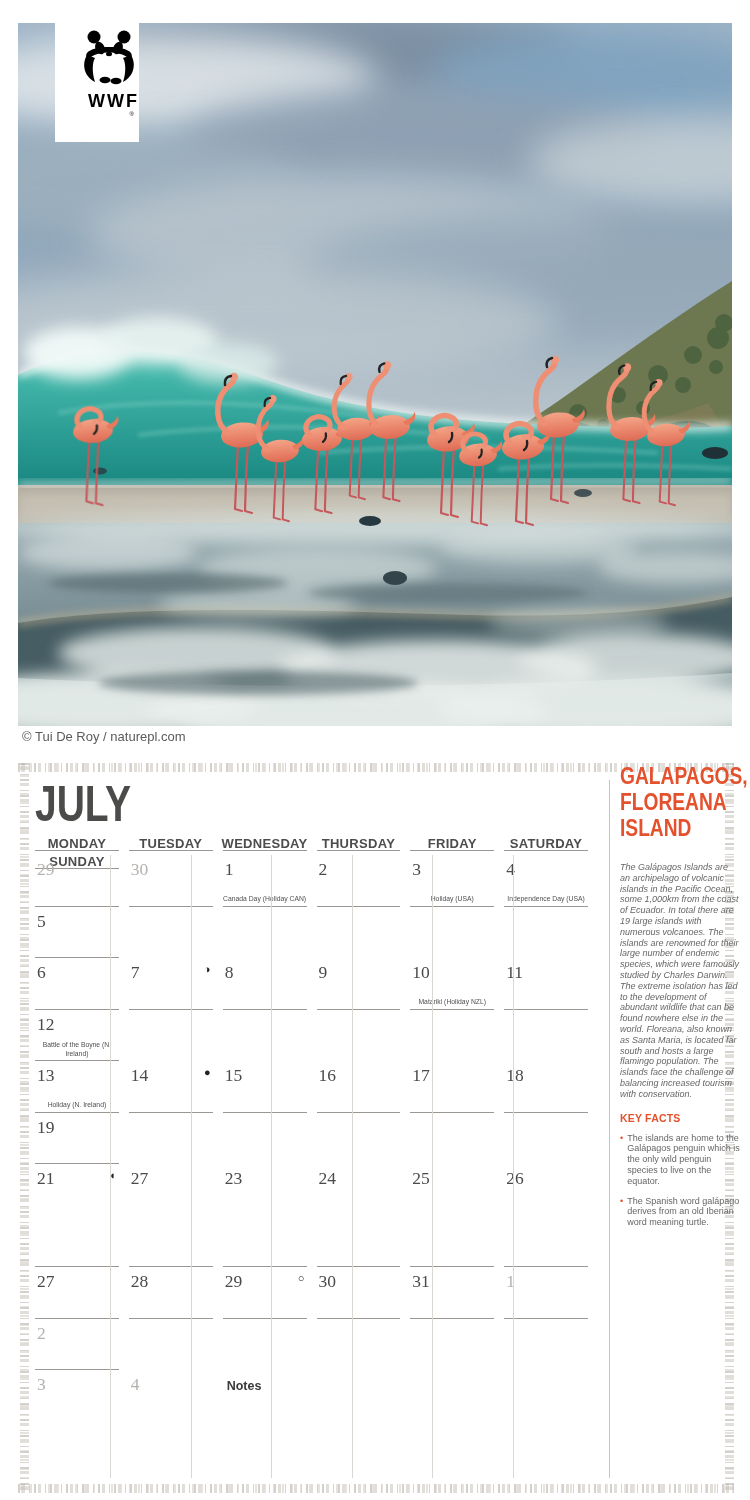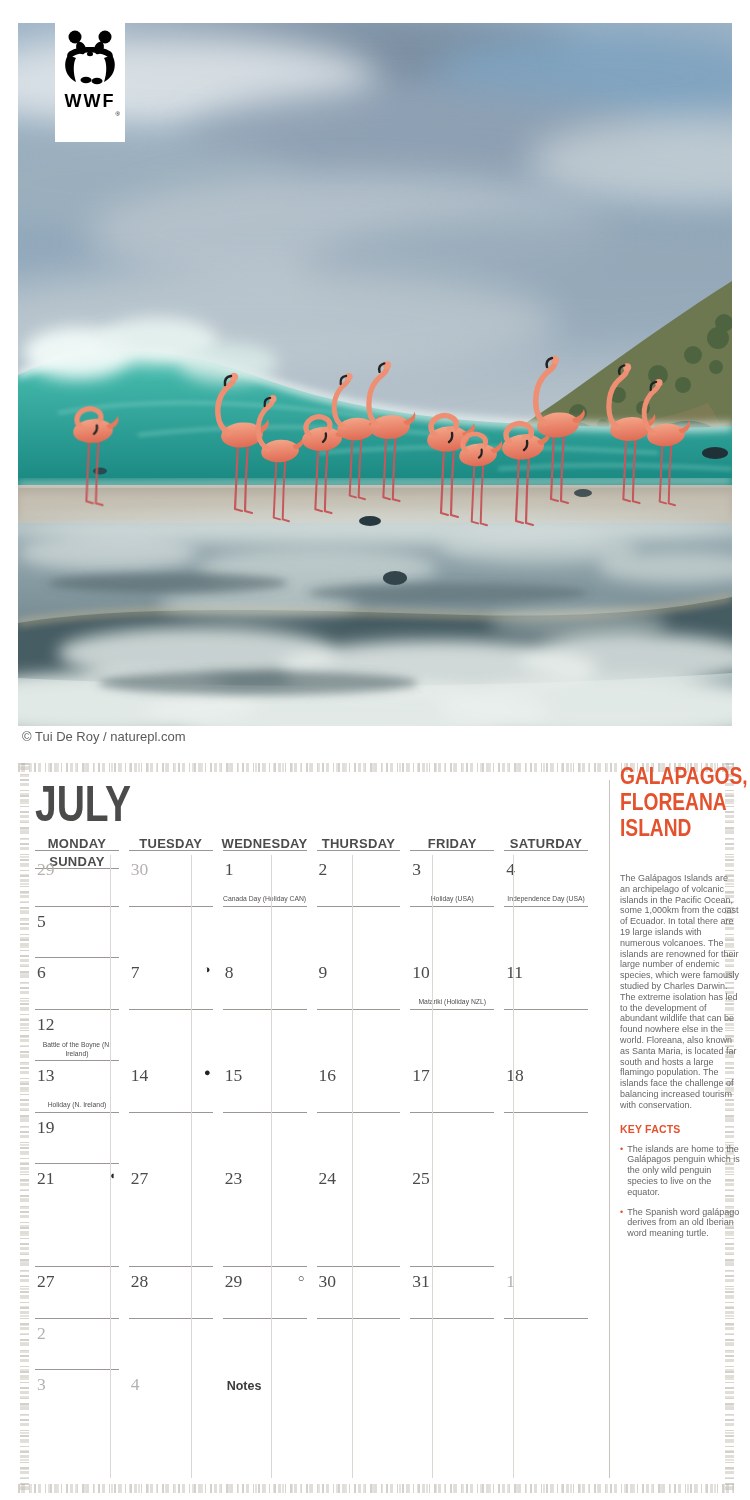--- a/index.html
+++ b/index.html
@@ -1,20 +1,20 @@
 <!DOCTYPE html>
 <html><head>
 <meta charset="utf-8">
 <style>
   html,body{margin:0;padding:0;background:#fff;}
   body{width:750px;height:1500px;position:relative;font-family:"Liberation Sans",sans-serif;overflow:hidden;}
 
   
   .photo{position:absolute;left:18px;top:23px;width:714px;height:703px;overflow:hidden;background:#9db3c6;}
-  .wwf-box{position:absolute;left:55px;top:23px;width:70px;height:119px;background:#fff;z-index:5;text-align:center;}
+  .wwf-box{position:absolute;left:55px;top:23px;width:70px;height:119px;background:#fff;z-index:5;text-align:right;padding-left:14px;}
   .wwf-word{font-weight:bold;font-size:18px;letter-spacing:2px;color:#000;margin-top:2px;}
   .wwf-reg{position:absolute;right:5px;top:88px;font-size:6px;color:#000;}
   .credit{position:absolute;left:22px;top:729px;font-size:13px;color:#5a5a5a;}
 
   
   .cal{position:absolute;left:18px;top:763px;width:722px;height:730px;background:#fff;}
   .deckle-h{position:absolute;left:0;right:4px;height:9px;opacity:.5;
     background-image:repeating-linear-gradient(90deg,#a9a39c 0 2px,transparent 2px 4px,#c4beb6 4px 7px,transparent 7px 11px,#b1aba3 11px 12px,transparent 12px 16px),
       repeating-linear-gradient(90deg,transparent 0 3px,#cfc9c1 3px 5px,transparent 5px 9px);}
   .deckle-v{position:absolute;top:0;bottom:0;width:9px;opacity:.5;
@@ -39,21 +39,21 @@
   .moon{position:absolute;top:6px;right:7px;font-size:11px;color:#222;line-height:1;}
   .holiday{position:absolute;left:2px;right:2px;bottom:3px;font-size:6.8px;color:#4f4f4f;text-align:center;line-height:1.25;}
   .vline{position:absolute;top:22px;bottom:0;width:1px;background:#dbd8d4;}
   .notes-cell{grid-column:3/8;}
   .notes-label{display:block;font-size:12.5px;font-weight:bold;color:#3b3b3b;padding:9px 0 0 9px;}
 
   
   .divider{position:absolute;left:591px;top:17px;width:1px;height:698px;background:#c7c4c0;}
   .sidebar{position:absolute;left:602px;top:0;width:120px;}
   .sb-title{font-size:24px;font-weight:800;line-height:26px;transform:scaleX(.8);transform-origin:left top;white-space:nowrap;}
-  .sb-body{margin-top:32px;font-size:9px;line-height:10.8px;color:#666;}
+  .sb-body{margin-top:21px;font-size:9px;line-height:10.8px;color:#666;font-style:italic;}
   .sb-kf{margin-top:12px;font-size:10.5px;font-weight:bold;letter-spacing:.2px;}
   .fact{display:flex;margin-top:9px;font-size:9px;line-height:10.8px;color:#666;}
   .fact .bullet{margin-right:4px;}
 </style>
 </head>
 <body>
 
 <div class="photo">
 <svg width="714" height="703" viewBox="0 0 714 703" xmlns="http://www.w3.org/2000/svg">
   <defs>
@@ -349,20 +349,23 @@
         </div>
         <div class="cell">
           <span class="date">23</span>
         </div>
         <div class="cell">
           <span class="date">24</span>
         </div>
         <div class="cell">
           <span class="date">25</span>
         </div>
+        <div class="cell">
+          <span class="date">26</span>
+        </div>
       </div>
       <div class="row row-week">
         <div class="cell">
           <span class="date">27</span>
         </div>
         <div class="cell">
           <span class="date">28</span>
         </div>
         <div class="cell">
           <span class="date">29</span>

